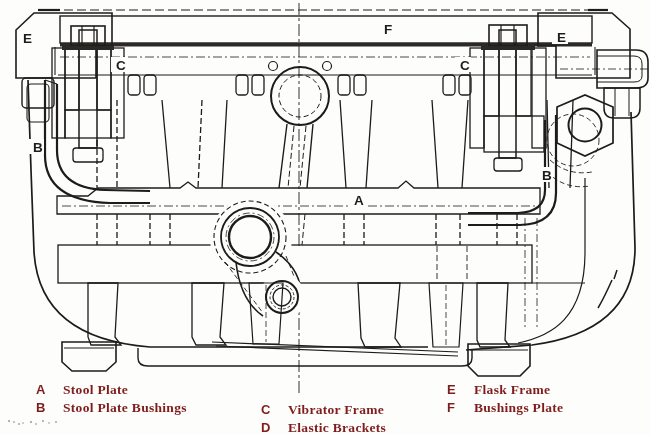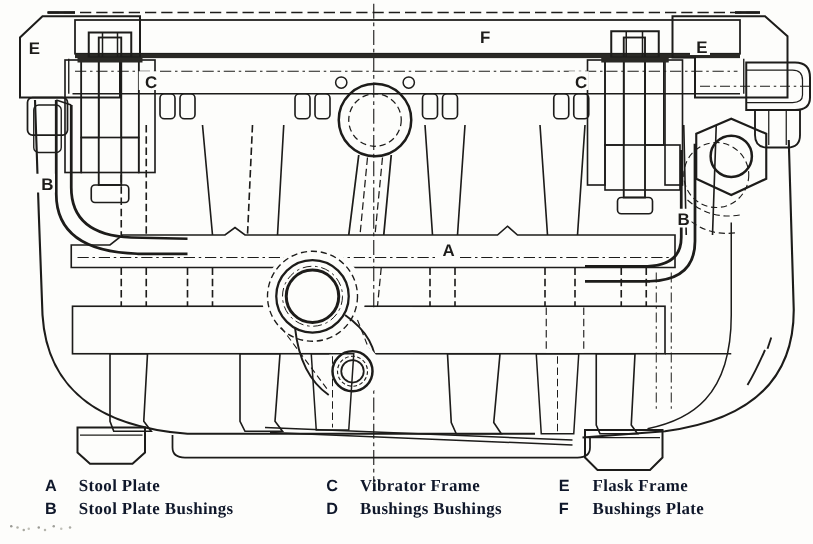--- a/index.html
+++ b/index.html
@@ -8,32 +8,32 @@
     width:650px; height:435px; position:relative; overflow:hidden;
     background:var(--paper);
     font-family:"Liberation Serif", serif;
   }
   svg.fig { position:absolute; left:0; top:0; }
   svg .ln { stroke:var(--ink); fill:none; }
   svg text.lbl {
     font-family:"Liberation Sans", sans-serif;
     font-weight:bold; font-size:13.5px; fill:var(--ink);
   }
-  .legend-entry { position:absolute; white-space:nowrap; color:#0f172a; }
+  .legend-entry { position:absolute; white-space:nowrap; color:#7f1d1d; }
   .legend-entry .key {
     display:inline-block; width:27px;
     font-family:"Liberation Sans", sans-serif;
     font-weight:bold; font-size:13px;
   }
   .legend-entry .txt {
     font-family:"Liberation Serif", serif;
     font-weight:bold; font-size:13.5px; letter-spacing:0.3px;
   }
   .col1 { left:36px; }
-  .col2 { left:261px; }
+  .col2 { left:261px;margin-top:20px; }
   .col3 { left:447px; }
   .row1 { top:380px; }
   .row2 { top:398px; }
   
   .smudge {
     position:absolute; left:8px; top:420px; width:2px; height:2px;
     background:#9a9a94; border-radius:50%;
     box-shadow: 5px 1px 0 #b0b0a8, 10px 3px 0 #a8a8a0, 14px 2px 0 #c0c0b8,
                 22px 1px 0 #9a9a94, 27px 3px 0 #b5b5ad, 34px 0px 0 #a0a09a,
                 40px 2px 0 #c2c2ba, 47px 1px 0 #ababa3;
@@ -285,21 +285,21 @@
   <div class="legend-entry col1 row1">
     <span class="key">A</span><span class="txt">Stool Plate</span>
   </div>
   <div class="legend-entry col1 row2">
     <span class="key">B</span><span class="txt">Stool Plate Bushings</span>
   </div>
   <div class="legend-entry col2 row1">
     <span class="key">C</span><span class="txt">Vibrator Frame</span>
   </div>
   <div class="legend-entry col2 row2">
-    <span class="key">D</span><span class="txt">Bushings Bushings</span>
+    <span class="key">D</span><span class="txt">Elastic Brackets</span>
   </div>
   <div class="legend-entry col3 row1">
     <span class="key">E</span><span class="txt">Flask Frame</span>
   </div>
   <div class="legend-entry col3 row2">
     <span class="key">F</span><span class="txt">Bushings Plate</span>
   </div>
 </div>
 
 <div class="smudge"></div>

